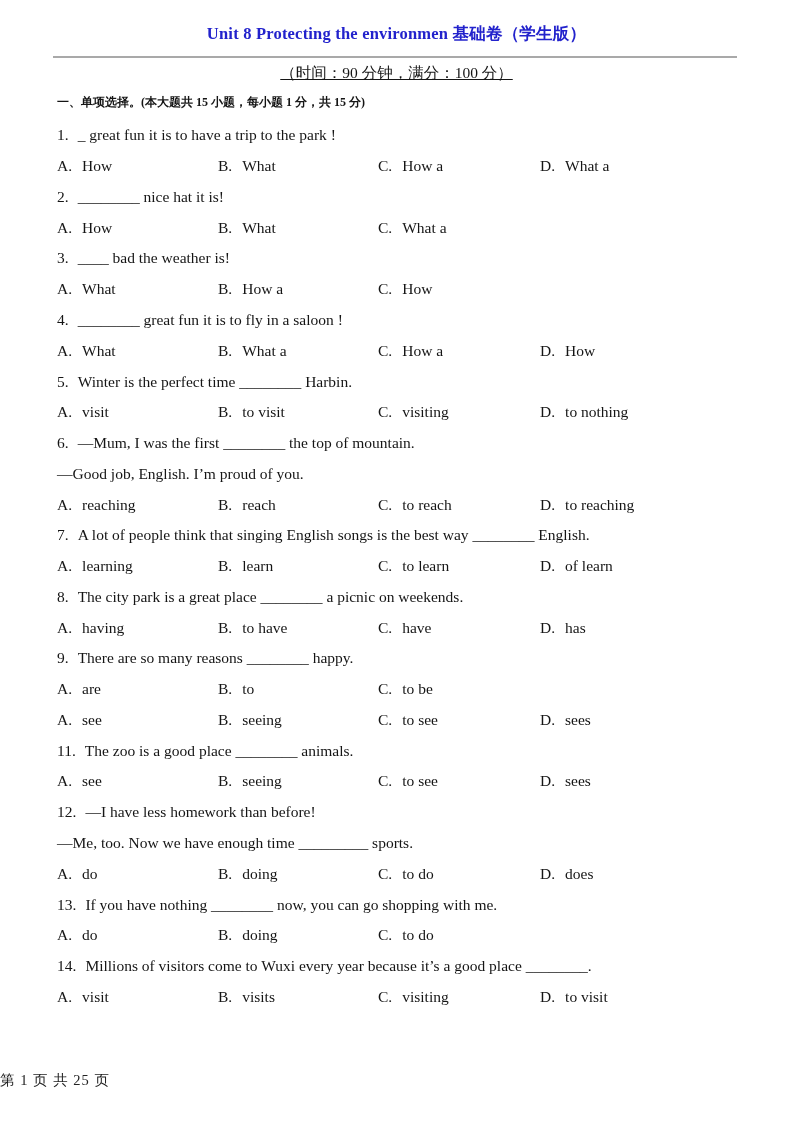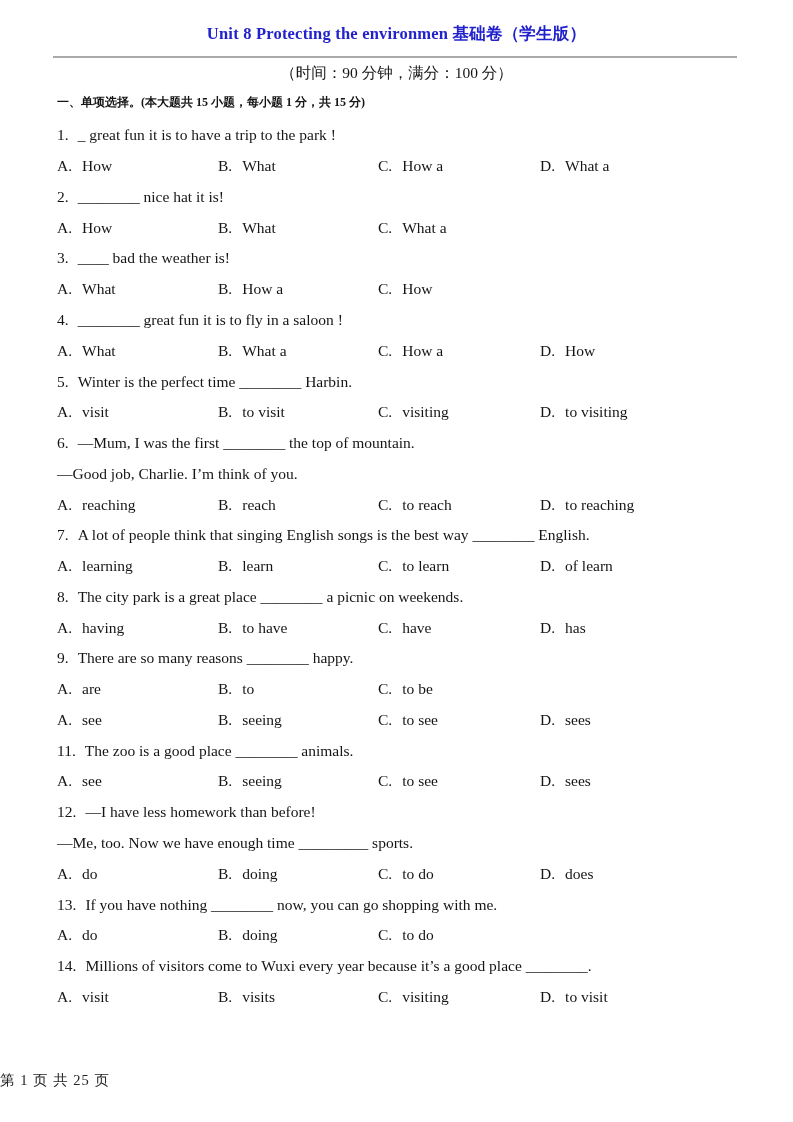--- a/index.html
+++ b/index.html
@@ -42,20 +42,21 @@
     background: #a9a9a9;
     border: none;
   }
   .subtitle {
     position: absolute;
     top: 63px;
     left: 0;
     right: 0;
     text-align: center;
     font-size: 15.5px;
+    text-decoration: underline;
   }
   .section-heading {
     position: absolute;
     top: 94px;
     left: 57px;
     right: 30px;
     font-size: 12px;
     font-weight: bold;
   }
   #questions {
@@ -206,31 +207,31 @@
           <div class="option">
             <span class="letter">B.</span>
             <span class="otext">to visit</span>
           </div>
           <div class="option">
             <span class="letter">C.</span>
             <span class="otext">visiting</span>
           </div>
           <div class="option">
             <span class="letter">D.</span>
-            <span class="otext">to visiting</span>
+            <span class="otext">to nothing</span>
           </div>
         </div>
       </div>
       <div class="question">
         <div class="line qline">
           <span class="qnum">6.</span>
           <span class="qtext">—Mum, I was the first ________ the top of mountain.</span>
         </div>
         <div class="line qline">
-          <span class="qtext">—Good job, Charlie. I’m think of you.</span>
+          <span class="qtext">—Good job, English. I’m proud of you.</span>
         </div>
         <div class="line options">
           <div class="option">
             <span class="letter">A.</span>
             <span class="otext">reaching</span>
           </div>
           <div class="option">
             <span class="letter">B.</span>
             <span class="otext">reach</span>
           </div>

